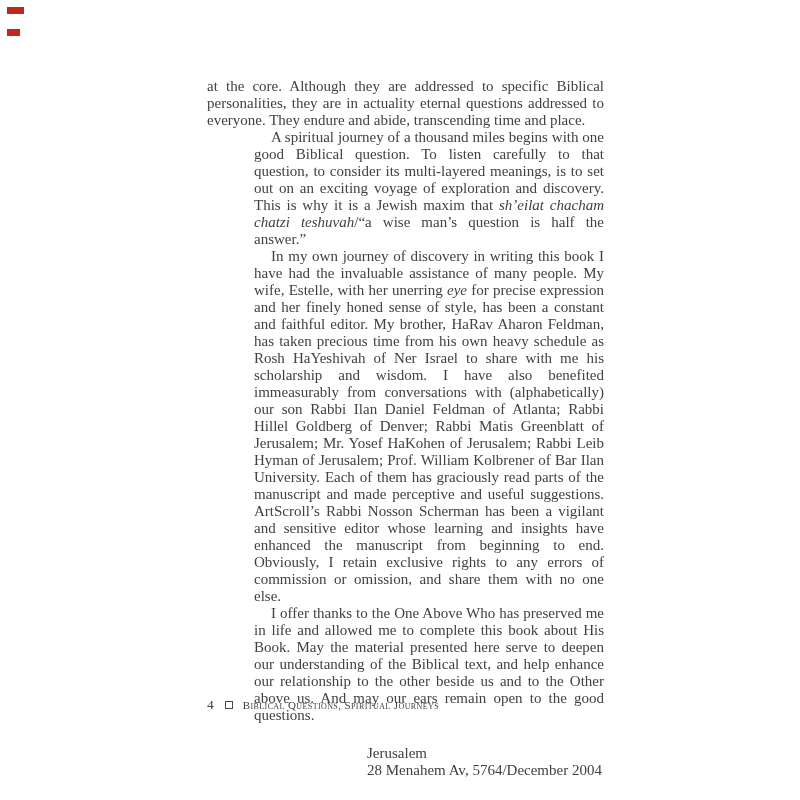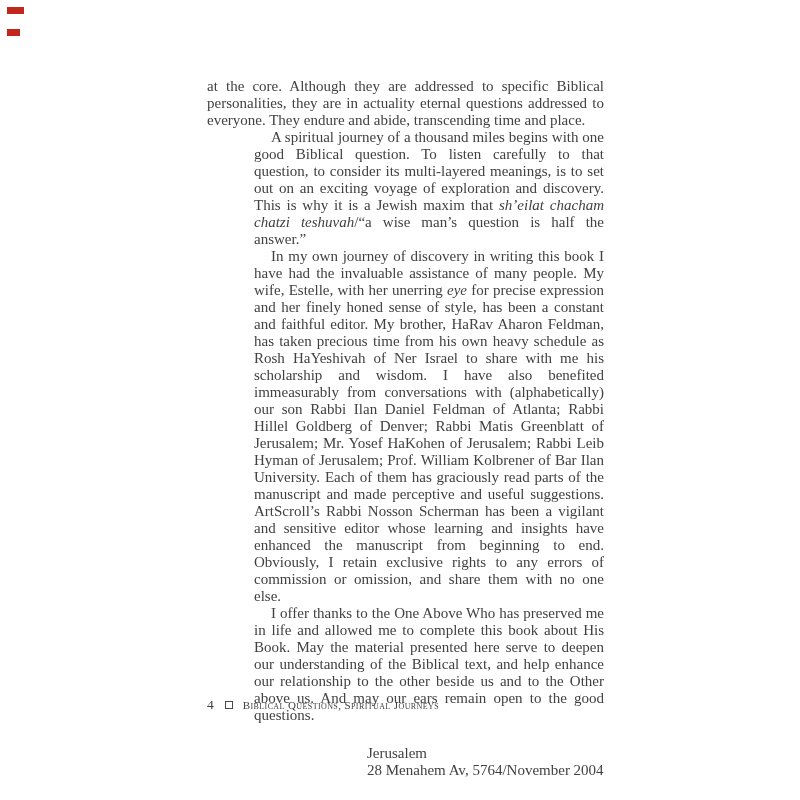--- a/index.html
+++ b/index.html
@@ -75,21 +75,21 @@
   <div class="text-block">
     <div id="paragraphs">
         <p class="para"><span>at the core. Although they are addressed to specific Biblical personalities, they are in actuality eternal questions addressed to everyone. They endure and abide, transcending time and place.</span></p>
         <p class="para indent"><span>A spiritual journey of a thousand miles begins with one good Biblical question. To listen carefully to that question, to consider its multi-layered meanings, is to set out on an exciting voyage of exploration and discovery. This is why it is a Jewish maxim that </span><em>sh’eilat chacham chatzi teshuvah</em><span>/“a wise man’s question is half the answer.”</span></p>
         <p class="para indent"><span>In my own journey of discovery in writing this book I have had the invaluable assistance of many people. My wife, Estelle, with her unerring </span><em>eye</em><span> for precise expression and her finely honed sense of style, has been a constant and faithful editor. My brother, HaRav Aharon Feldman, has taken precious time from his own heavy schedule as Rosh HaYeshivah of Ner Israel to share with me his scholarship and wisdom. I have also benefited immeasurably from conversations with (alphabetically) our son Rabbi Ilan Daniel Feldman of Atlanta; Rabbi Hillel Goldberg of Denver; Rabbi Matis Greenblatt of Jerusalem; Mr. Yosef HaKohen of Jerusalem; Rabbi Leib Hyman of Jerusalem; Prof. William Kolbrener of Bar Ilan University. Each of them has graciously read parts of the manuscript and made perceptive and useful suggestions. ArtScroll’s Rabbi Nosson Scherman has been a vigilant and sensitive editor whose learning and insights have enhanced the manuscript from beginning to end. Obviously, I retain exclusive rights to any errors of commission or omission, and share them with no one else.</span></p>
         <p class="para indent"><span>I offer thanks to the One Above Who has preserved me in life and allowed me to complete this book about His Book. May the material presented here serve to deepen our understanding of the Biblical text, and help enhance our relationship to the other beside us and to the Other above us. And may our ears remain open to the good questions.</span></p>
       </div>
 
     <div class="signature">
       <div class="sig-line sig-sub">Jerusalem</div>
-      <div class="sig-line sig-sub">28 Menahem Av, 5764/November 2004</div>
+      <div class="sig-line sig-sub">28 Menahem Av, 5764/December 2004</div>
     </div>
   </div>
 
   <div class="page-footer">
     <span class="page-number">4</span><span class="square-ornament"></span><span class="running-title">Biblical Questions, Spiritual Journeys</span>
   </div>
 
 </div>
 
 </body></html>

